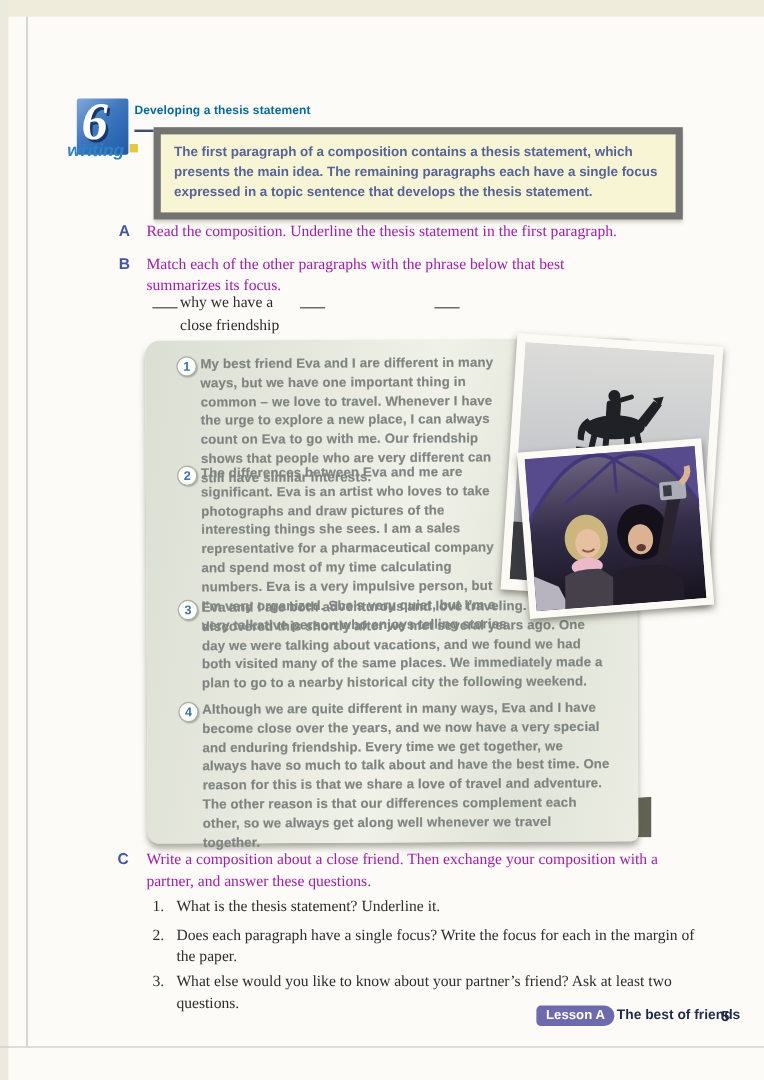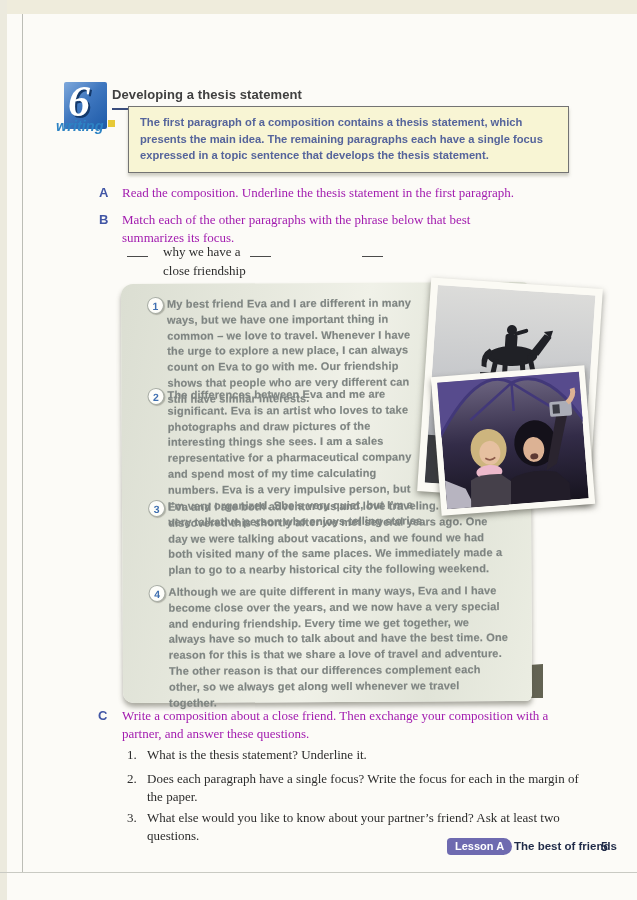--- a/index.html
+++ b/index.html
@@ -23,44 +23,44 @@
     border-radius:2px;
   }
   .unit-box .num {
     position:absolute; left:4px; top:-6px;
     font-family:"Liberation Serif", serif; font-style:italic; font-weight:bold;
     font-size:44px; color:#ffffff; text-shadow:2px 2px 0 #14396b;
   }
   .unit-dot { position:absolute; left:108px; top:120px; width:7px; height:7px; background:#e7c937; }
   .unit-title {
     position:absolute; left:112px; top:87px; width:300px;
-    font-size:13px; font-weight:bold; color:#404040; letter-spacing:0.1px;
+    font-size:10px; font-weight:bold; color:#0369a1; letter-spacing:0.1px;
   }
   .unit-title-rule { position:absolute; left:112px; top:108px; width:252px; height:2px; background:#3a4d7d; }
   .writing-label {
     position:absolute; left:56px; top:118px;
     font-size:14.5px; font-weight:bold; font-style:italic; color:#2d83c4;
   }
   .intro-box {
     position:absolute; left:128px; top:106px; width:441px;
-    background:#f8f5d4; border:1px solid #737373;
+    background:#f8f5d4; border:6px solid #737373;
     box-shadow:0 3px 3px rgba(120,120,100,0.35);
     padding:7px 11px 8px 11px;
   }
   .intro-box p {
     font-size:11.2px; line-height:1.48; font-weight:bold; color:#55649b;
   }
 
   
   .exercise { position:absolute; font-family:"Liberation Serif", serif; font-size:13px; color:#a21caf; line-height:1.4; }
   .sec-letter {
     position:absolute; font-family:"Liberation Sans", sans-serif;
     font-size:13px; font-weight:bold; color:#4156a5;
   }
-  .option { position:absolute; display:flex; gap:15px; font-family:"Liberation Serif", serif; font-size:13px; color:#2d2d2d; }
+  .option { position:absolute; display:flex; gap:2px; font-family:"Liberation Serif", serif; font-size:13px; color:#2d2d2d; }
   .blank { display:inline-block; width:21px; height:14px; border-bottom:1.2px solid #4a4a4a; }
   .opt-text { line-height:1.45; }
 
   
   .paper-shadow {
     position:absolute; left:288px; top:664px; width:255px; height:34px;
     background:linear-gradient(to right, rgba(98,98,84,0.45), #626252);
     clip-path:polygon(0 55%, 100% 0, 100% 100%, 6% 100%);
     z-index:1;
   }

